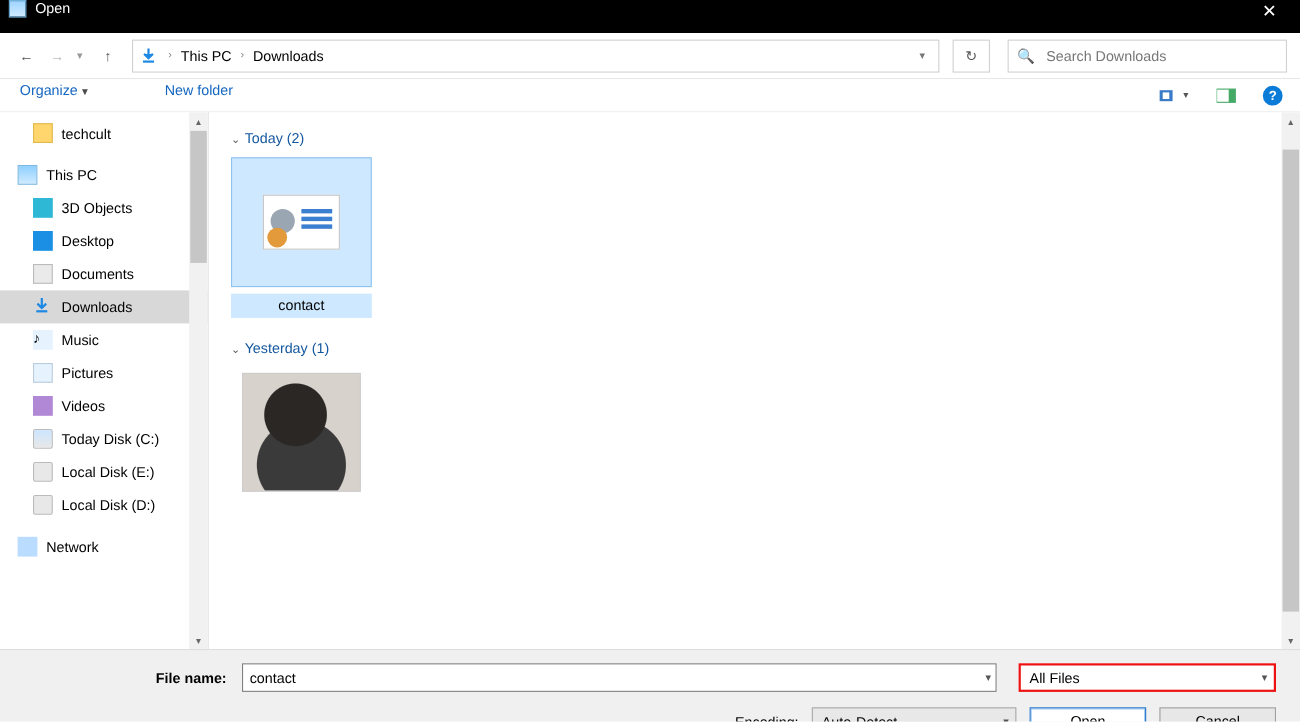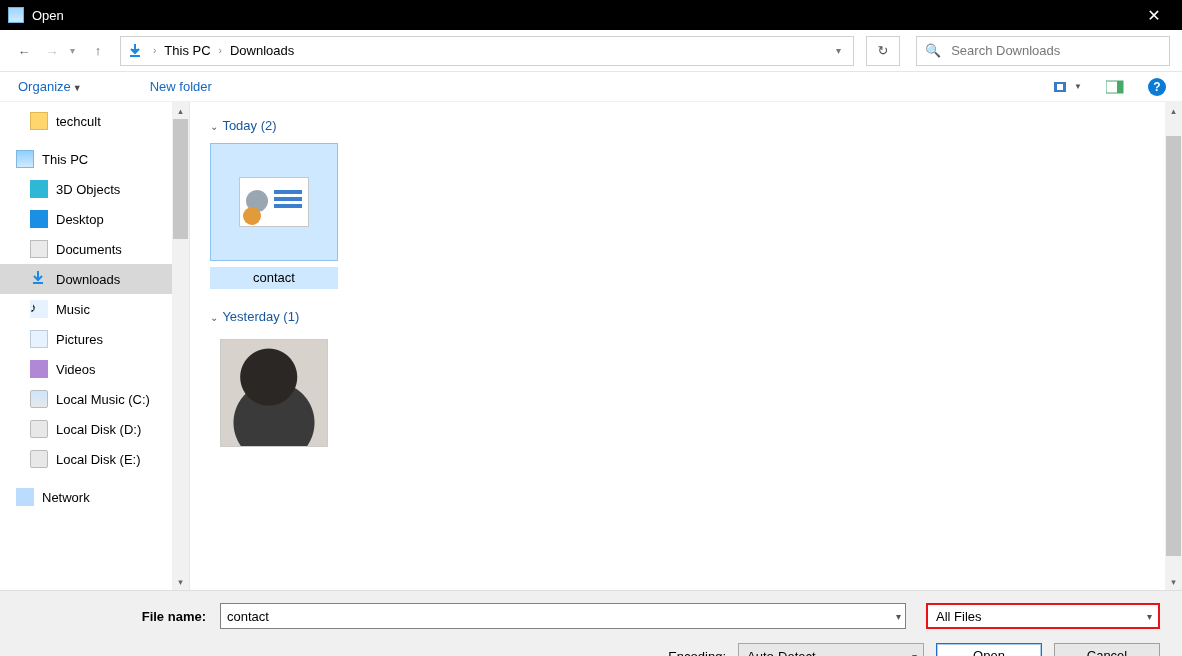--- a/index.html
+++ b/index.html
@@ -1,19 +1,19 @@
 <!DOCTYPE html>
 <html><head>
 <meta charset="utf-8">
 <style>
 * { box-sizing: border-box; font-family: "Segoe UI", Tahoma, sans-serif; font-size: 13px; }
 body { margin: 0; width: 1182px; height: 656px; background: #fff; overflow: hidden; }
 
 
-.titlebar { height: 30px; background: #000; color: #fff; display: flex; align-items: center; padding: 0 8px; }
+.titlebar { height: 30px; background: #000; color: #fff; display: flex; align-items: flex-start; padding: 0 8px; }
 .titlebar .notepad-ico { width: 16px; height: 16px; margin-right: 8px; background: linear-gradient(#9fd5ff,#cfeaff); border:1px solid #6fb3e0; }
 .titlebar .title { flex: 0 0 auto; }
 .titlebar .spacer { flex: 1 1 auto; }
 .titlebar .close { width: 40px; text-align: center; font-size: 16px; }
 
 
 .navrow { height: 42px; background: #fff; border-bottom: 1px solid #e5e5e5; display: flex; align-items: center; padding: 0 12px 0 14px; gap: 8px; }
 .nav-arrow { width: 20px; text-align: center; color: #555; }
 .nav-arrow.dim { color: #bfbfbf; }
 .nav-sep { width:10px; color:#999; font-size:10px; }
@@ -21,21 +21,21 @@
 .addr .dl-ico { width: 16px; height: 16px; margin-right: 6px; }
 .addr .seg { padding: 0 4px; }
 .addr .chev { color: #888; font-size: 10px; padding: 0 4px; }
 .addr .grow { flex: 1 1 auto; }
 .addr .hist { color:#777; font-size:10px; padding:0 6px; }
 .refresh { width: 34px; height: 30px; border: 1px solid #d0d0d0; display: flex; align-items: center; justify-content: center; color:#555; }
 .search { width: 254px; height: 30px; border: 1px solid #d0d0d0; display: flex; align-items: center; padding: 0 8px; color:#777; margin-left:8px;}
 .search .sico { margin-right:10px; color:#888; }
 
 
-.toolrow { height: 30px; background: #fff; display: flex; align-items: center; padding: 0 16px; border-bottom: 1px solid #f0f0f0; gap: 12px; }
+.toolrow { height: 30px; background: #fff; display: flex; padding: 0 16px; border-bottom: 1px solid #f0f0f0; gap: 12px; }
 .toolrow .link { color: #1567c1; padding: 2px 2px; }
 .toolrow .link .dd { font-size:9px; margin-left:2px; color:#4b4b4b;}
 .toolrow .gap { width: 40px; }
 .toolrow .grow { flex:1 1 auto; }
 .toolrow .ricon { margin-left:12px; color:#333; font-size:12px; display:flex; align-items:center; }
 .toolrow .help { width:18px;height:18px;border-radius:50%;background:#0a7bd6;color:#fff;display:flex;align-items:center;justify-content:center;font-weight:bold;font-size:12px;}
 
 
 .body { display:flex; height: 488px; }
 .tree { width: 190px; border-right:1px solid #e8e8e8; position:relative; overflow:hidden; }
@@ -196,29 +196,29 @@
       <div class="row">
           <span class="ico pic"></span>
           <span>Pictures</span>
         </div>
       <div class="row">
           <span class="ico vid"></span>
           <span>Videos</span>
         </div>
       <div class="row">
           <span class="ico disk c"></span>
-          <span>Local Music (C:)</span>
+          <span>Today Disk (C:)</span>
+        </div>
+      <div class="row">
+          <span class="ico disk"></span>
+          <span>Local Disk (E:)</span>
         </div>
       <div class="row">
           <span class="ico disk"></span>
           <span>Local Disk (D:)</span>
-        </div>
-      <div class="row">
-          <span class="ico disk"></span>
-          <span>Local Disk (E:)</span>
         </div>
       <div style="height:8px"></div>
       <div class="row lvl1">
           <span class="ico net"></span>
           <span>Network</span>
         </div>
     </div>
     <div class="vscroll">
       <div class="btn">▴</div>
       <div class="thumb"></div>

